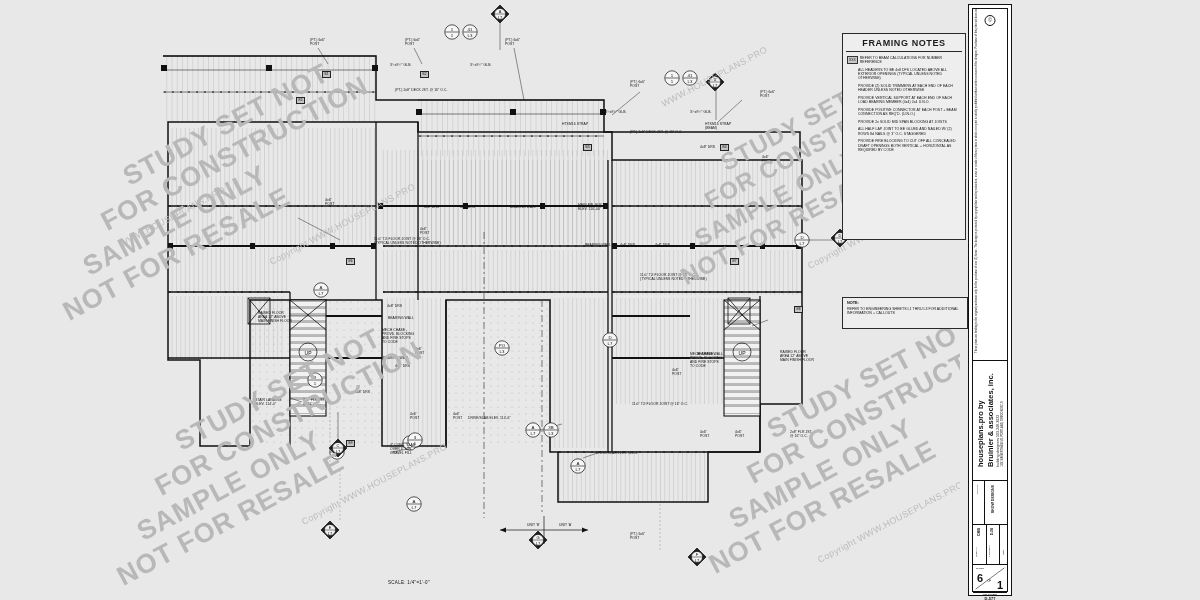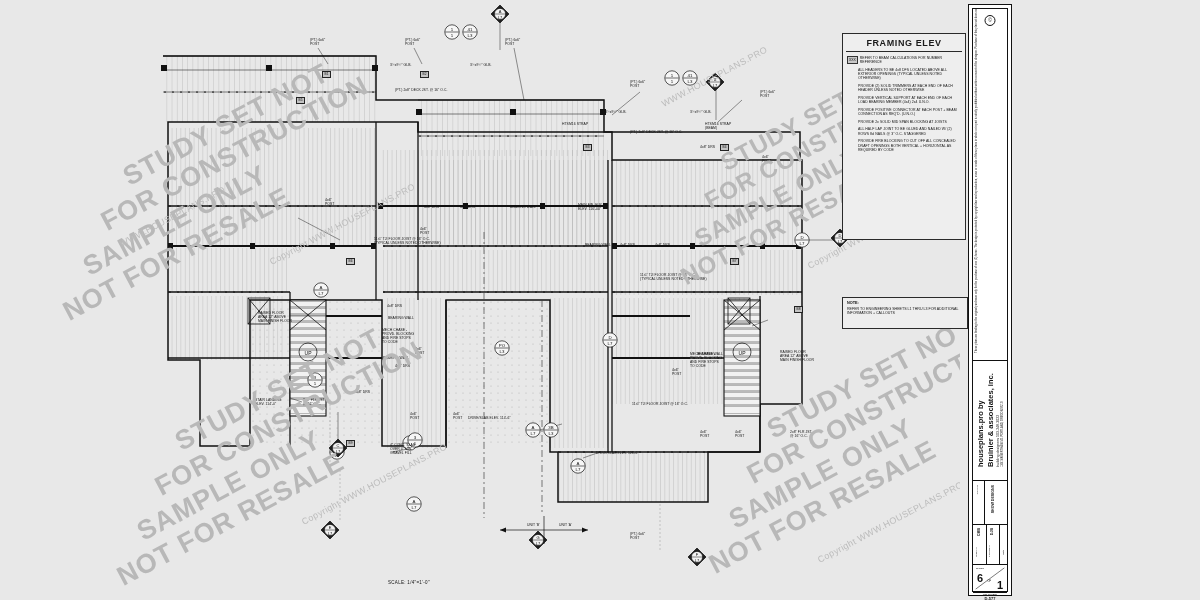--- a/index.html
+++ b/index.html
@@ -896,21 +896,21 @@
       <div class="wm wm-small" style="left:816px;top:556px;transform:rotate(-28deg);">Copyright WWW.HOUSEPLANS.PRO</div>
       <div class="wm wm-small" style="left:118px;top:240px;transform:rotate(-28deg);">WWW.HOUSEPLANS.PRO</div>
       <div class="wm wm-small" style="left:660px;top:100px;transform:rotate(-28deg);">WWW.HOUSEPLANS.PRO</div>
       <div class="wm wm-small" style="left:870px;top:118px;transform:rotate(-28deg);">WWW.HOUSEPLANS.PRO</div>
     </div>
 
     <div id="plan-scale">SCALE: 1/4"=1'-0"</div>
   </div>
 
   <div id="notes-box">
-    <div id="notes-title">FRAMING ELEV</div>
+    <div id="notes-title">FRAMING NOTES</div>
     <div id="notes-list">
         <div class="note-item">
           <div class="note-tag">XXX</div>
           <div class="note-text">REFER TO BEAM CALCULATIONS FOR NUMBER REFERENCE</div>
         </div>
         <div class="note-item">
           <div class="note-tag-blank"></div>
           <div class="note-text">ALL HEADERS TO BE 4x8 DFS LOCATED ABOVE ALL EXTERIOR OPENINGS (TYPICAL UNLESS NOTED OTHERWISE)</div>
         </div>
         <div class="note-item">

